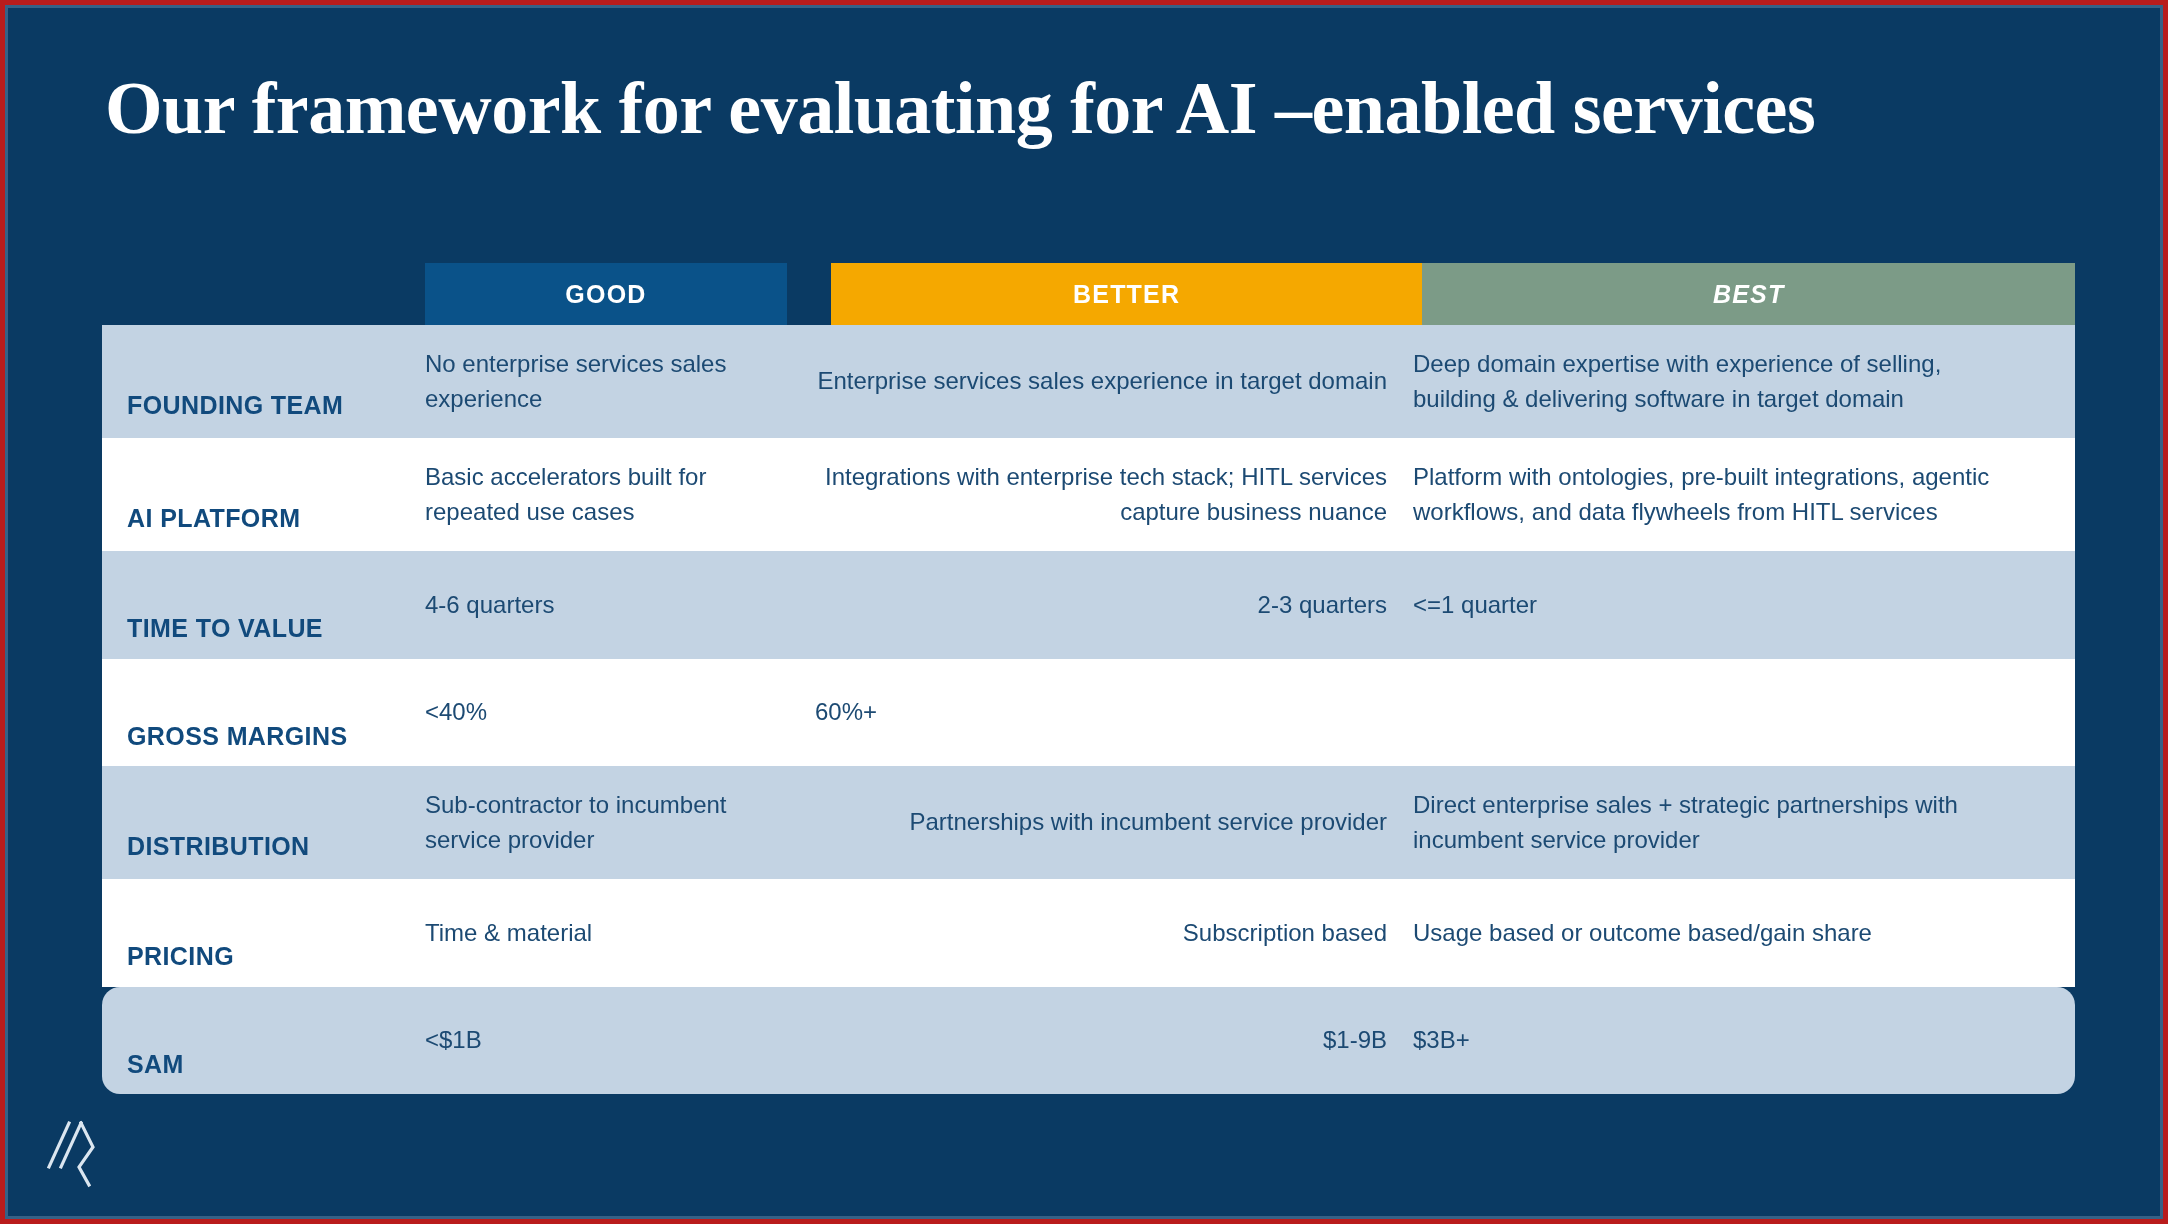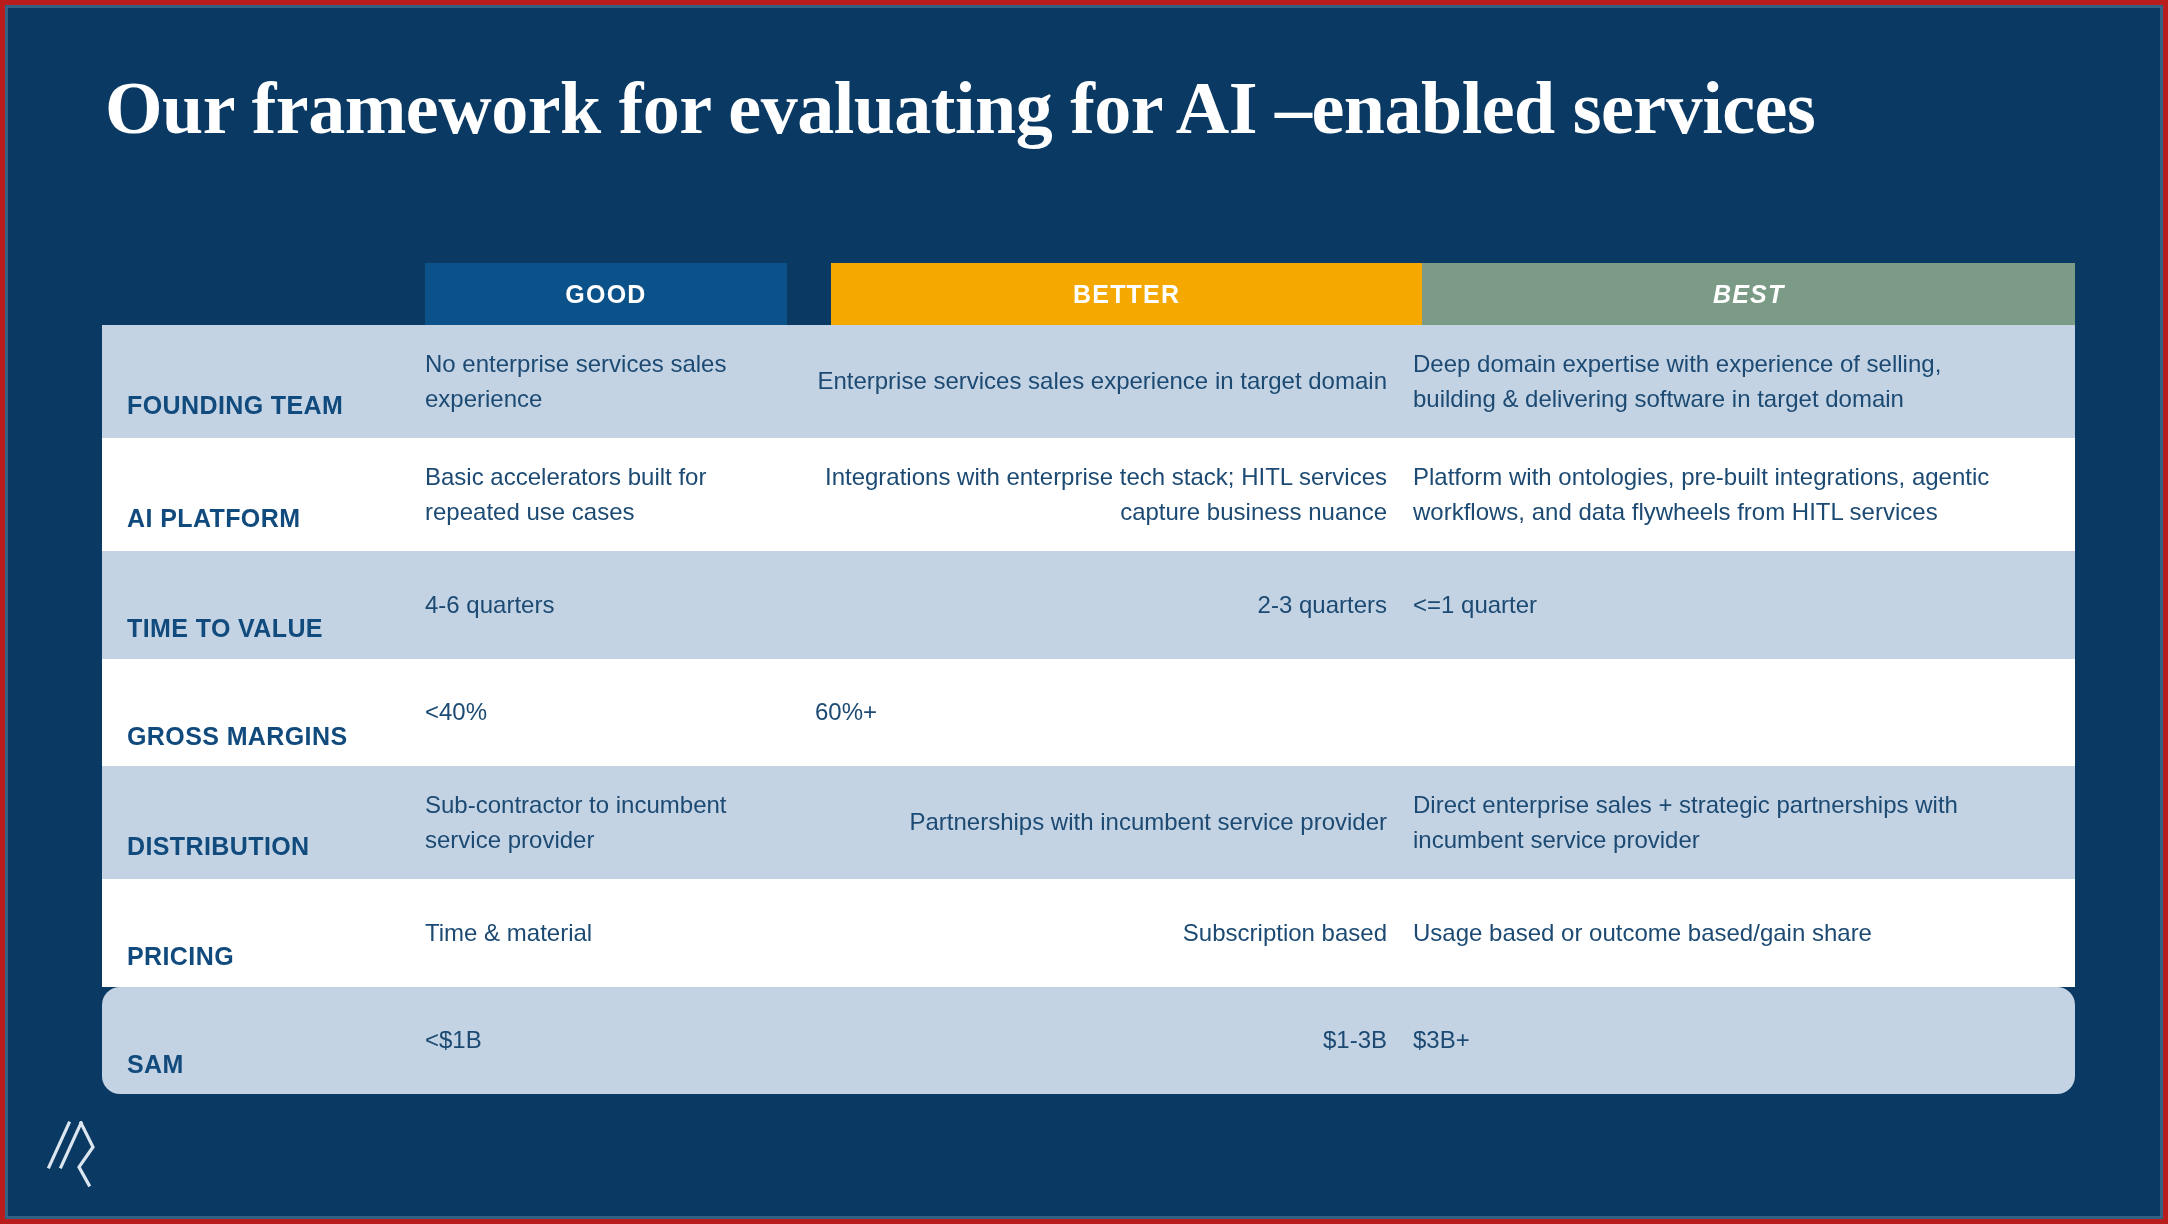--- a/index.html
+++ b/index.html
@@ -135,21 +135,21 @@
       </div>
       <div class="trow plain" style="min-height: 75px; padding-top: 14px; padding-bottom: 14px;">
         <div class="cell-label">PRICING</div>
         <div class="cell-val c1">Time &amp; material</div>
         <div class="cell-val c2">Subscription based</div>
         <div class="cell-val c3">Usage based or outcome based/gain share</div>
       </div>
       <div class="trow band" style="min-height: 75px; padding-top: 14px; padding-bottom: 14px; border-radius: 18px;">
         <div class="cell-label">SAM</div>
         <div class="cell-val c1">&lt;$1B</div>
-        <div class="cell-val c2">$1-3B</div>
+        <div class="cell-val c2">$1-9B</div>
         <div class="cell-val c3">$3B+</div>
       </div>
     </div>
 
   <div class="logo">
     <svg viewBox="0 0 62 74" width="62" height="74" aria-hidden="true">
       <g fill="none" stroke="#dbe6f0" stroke-width="3.2" stroke-linecap="square" stroke-linejoin="miter">
         <path d="M26 6 L6 50"></path>
         <path d="M38 6 L18 50"></path>
         <path d="M38 6 L50 30 L36 50 L46 68"></path>

